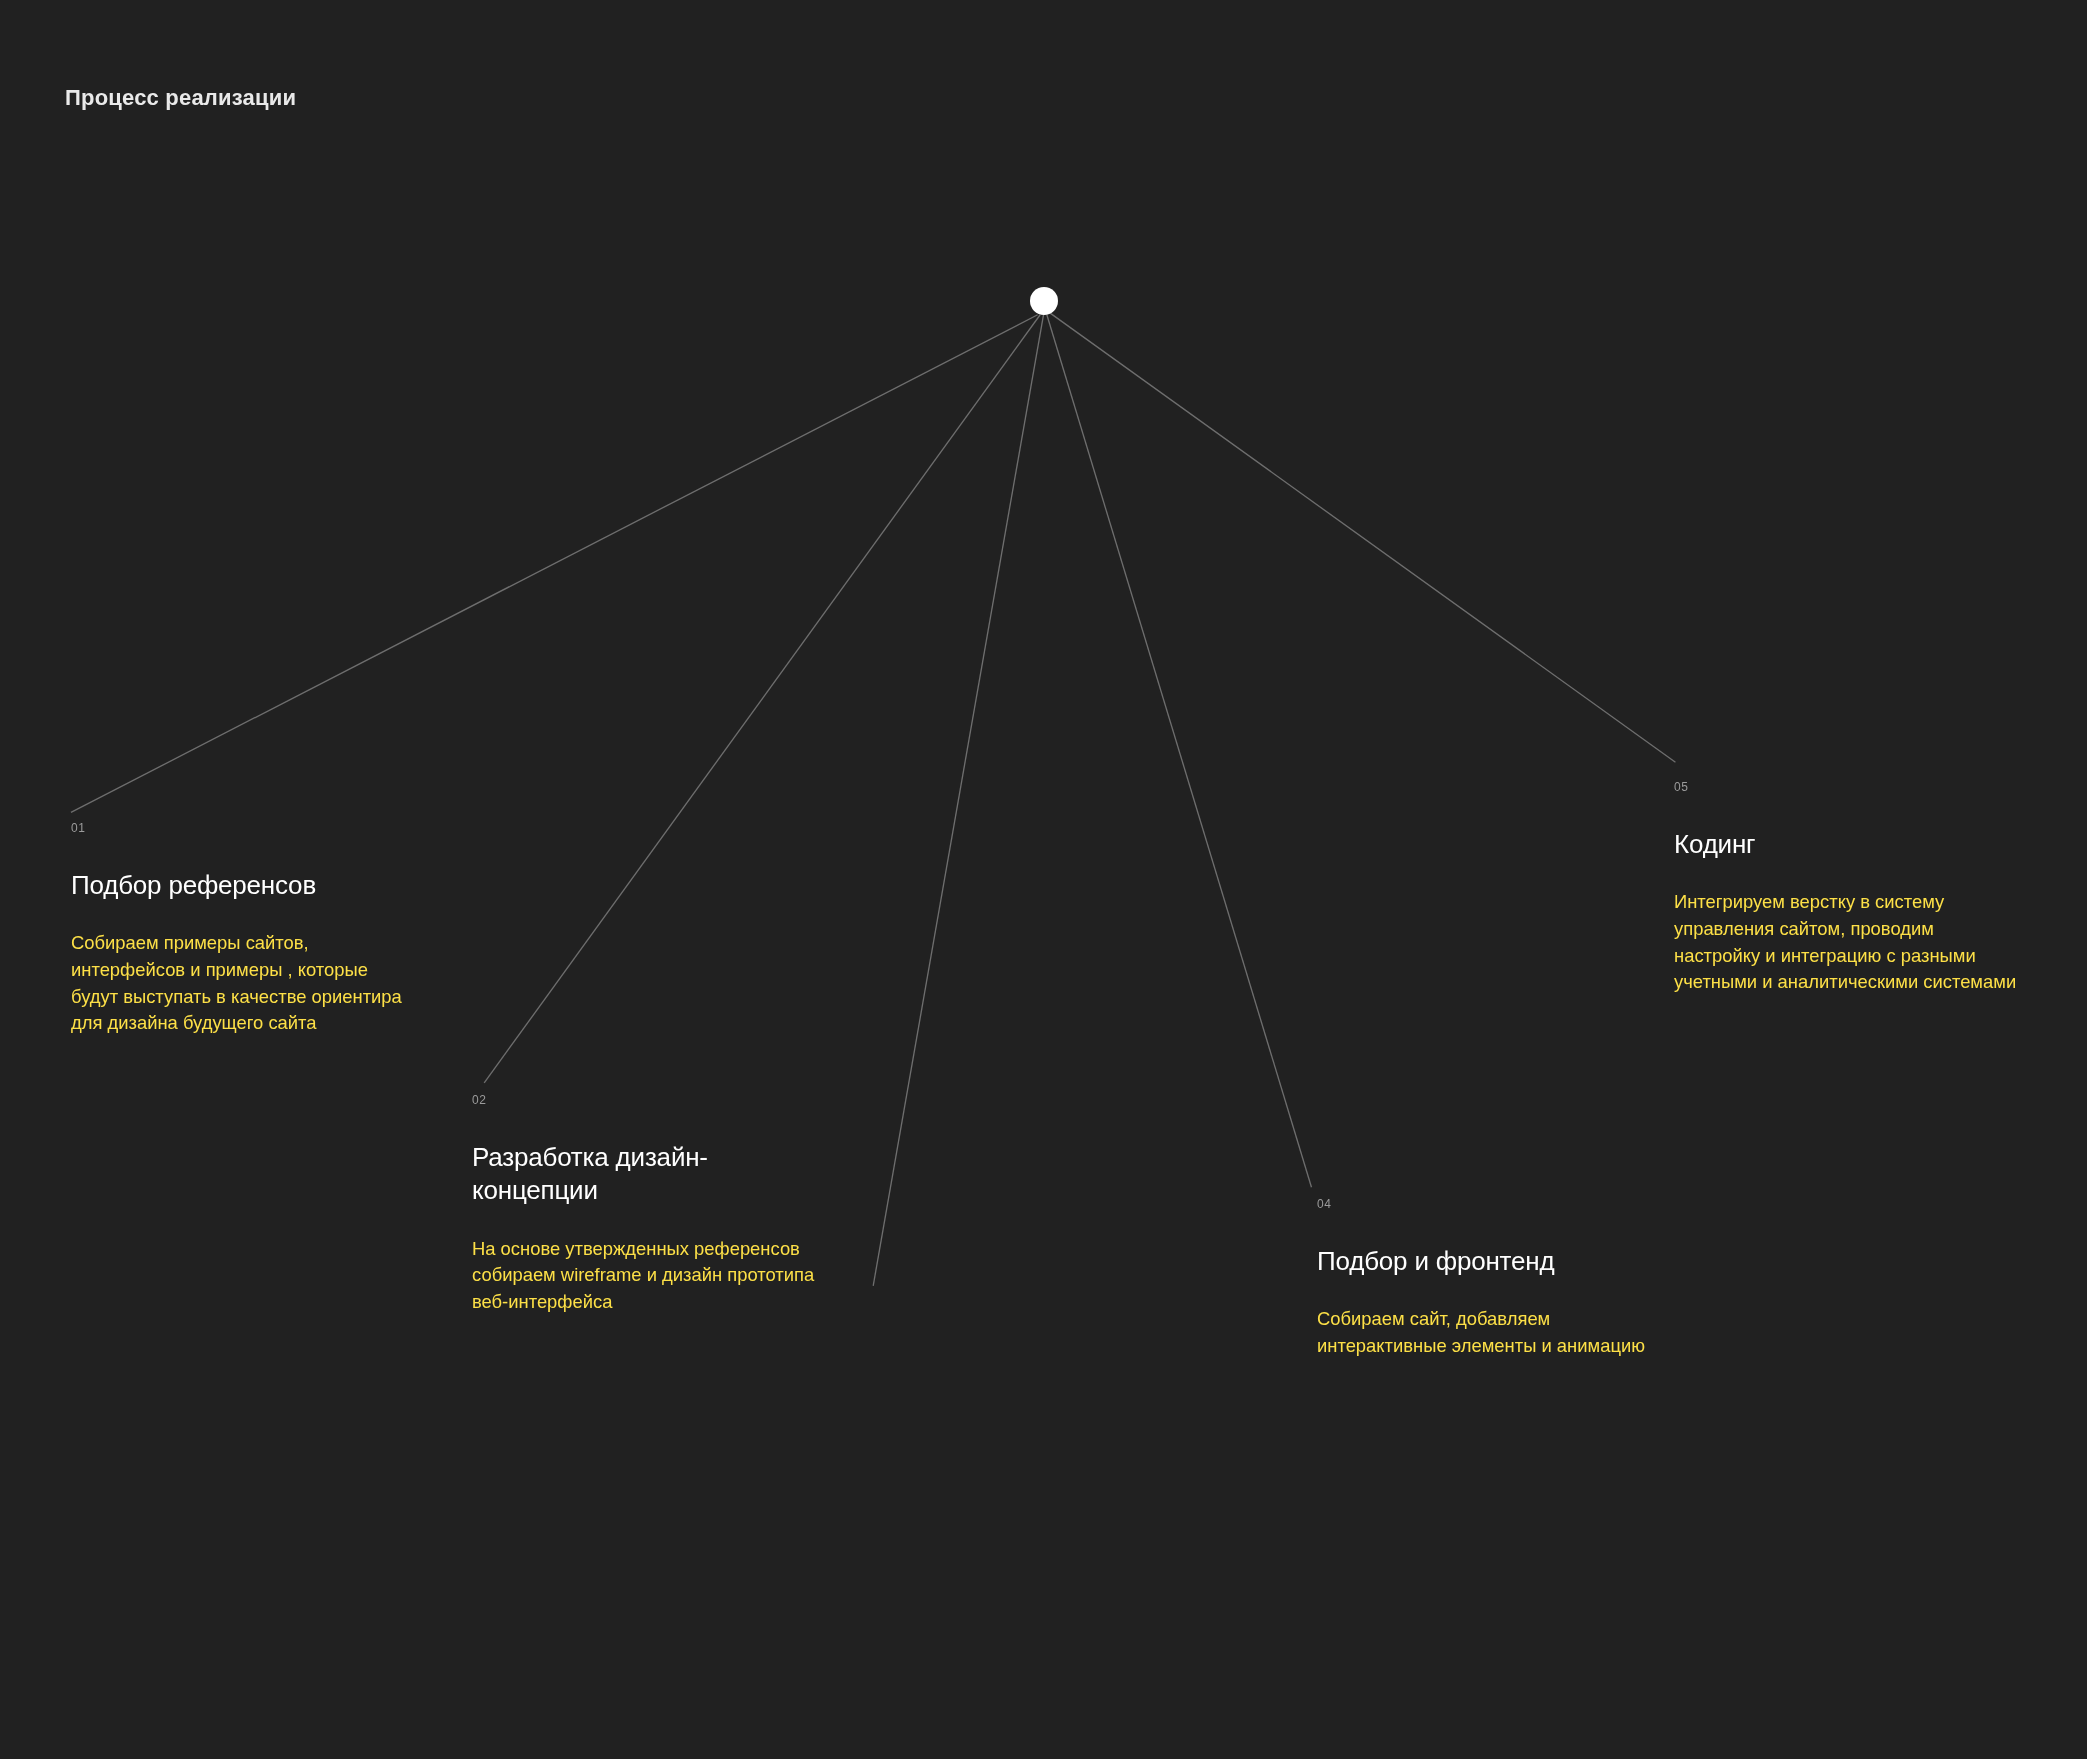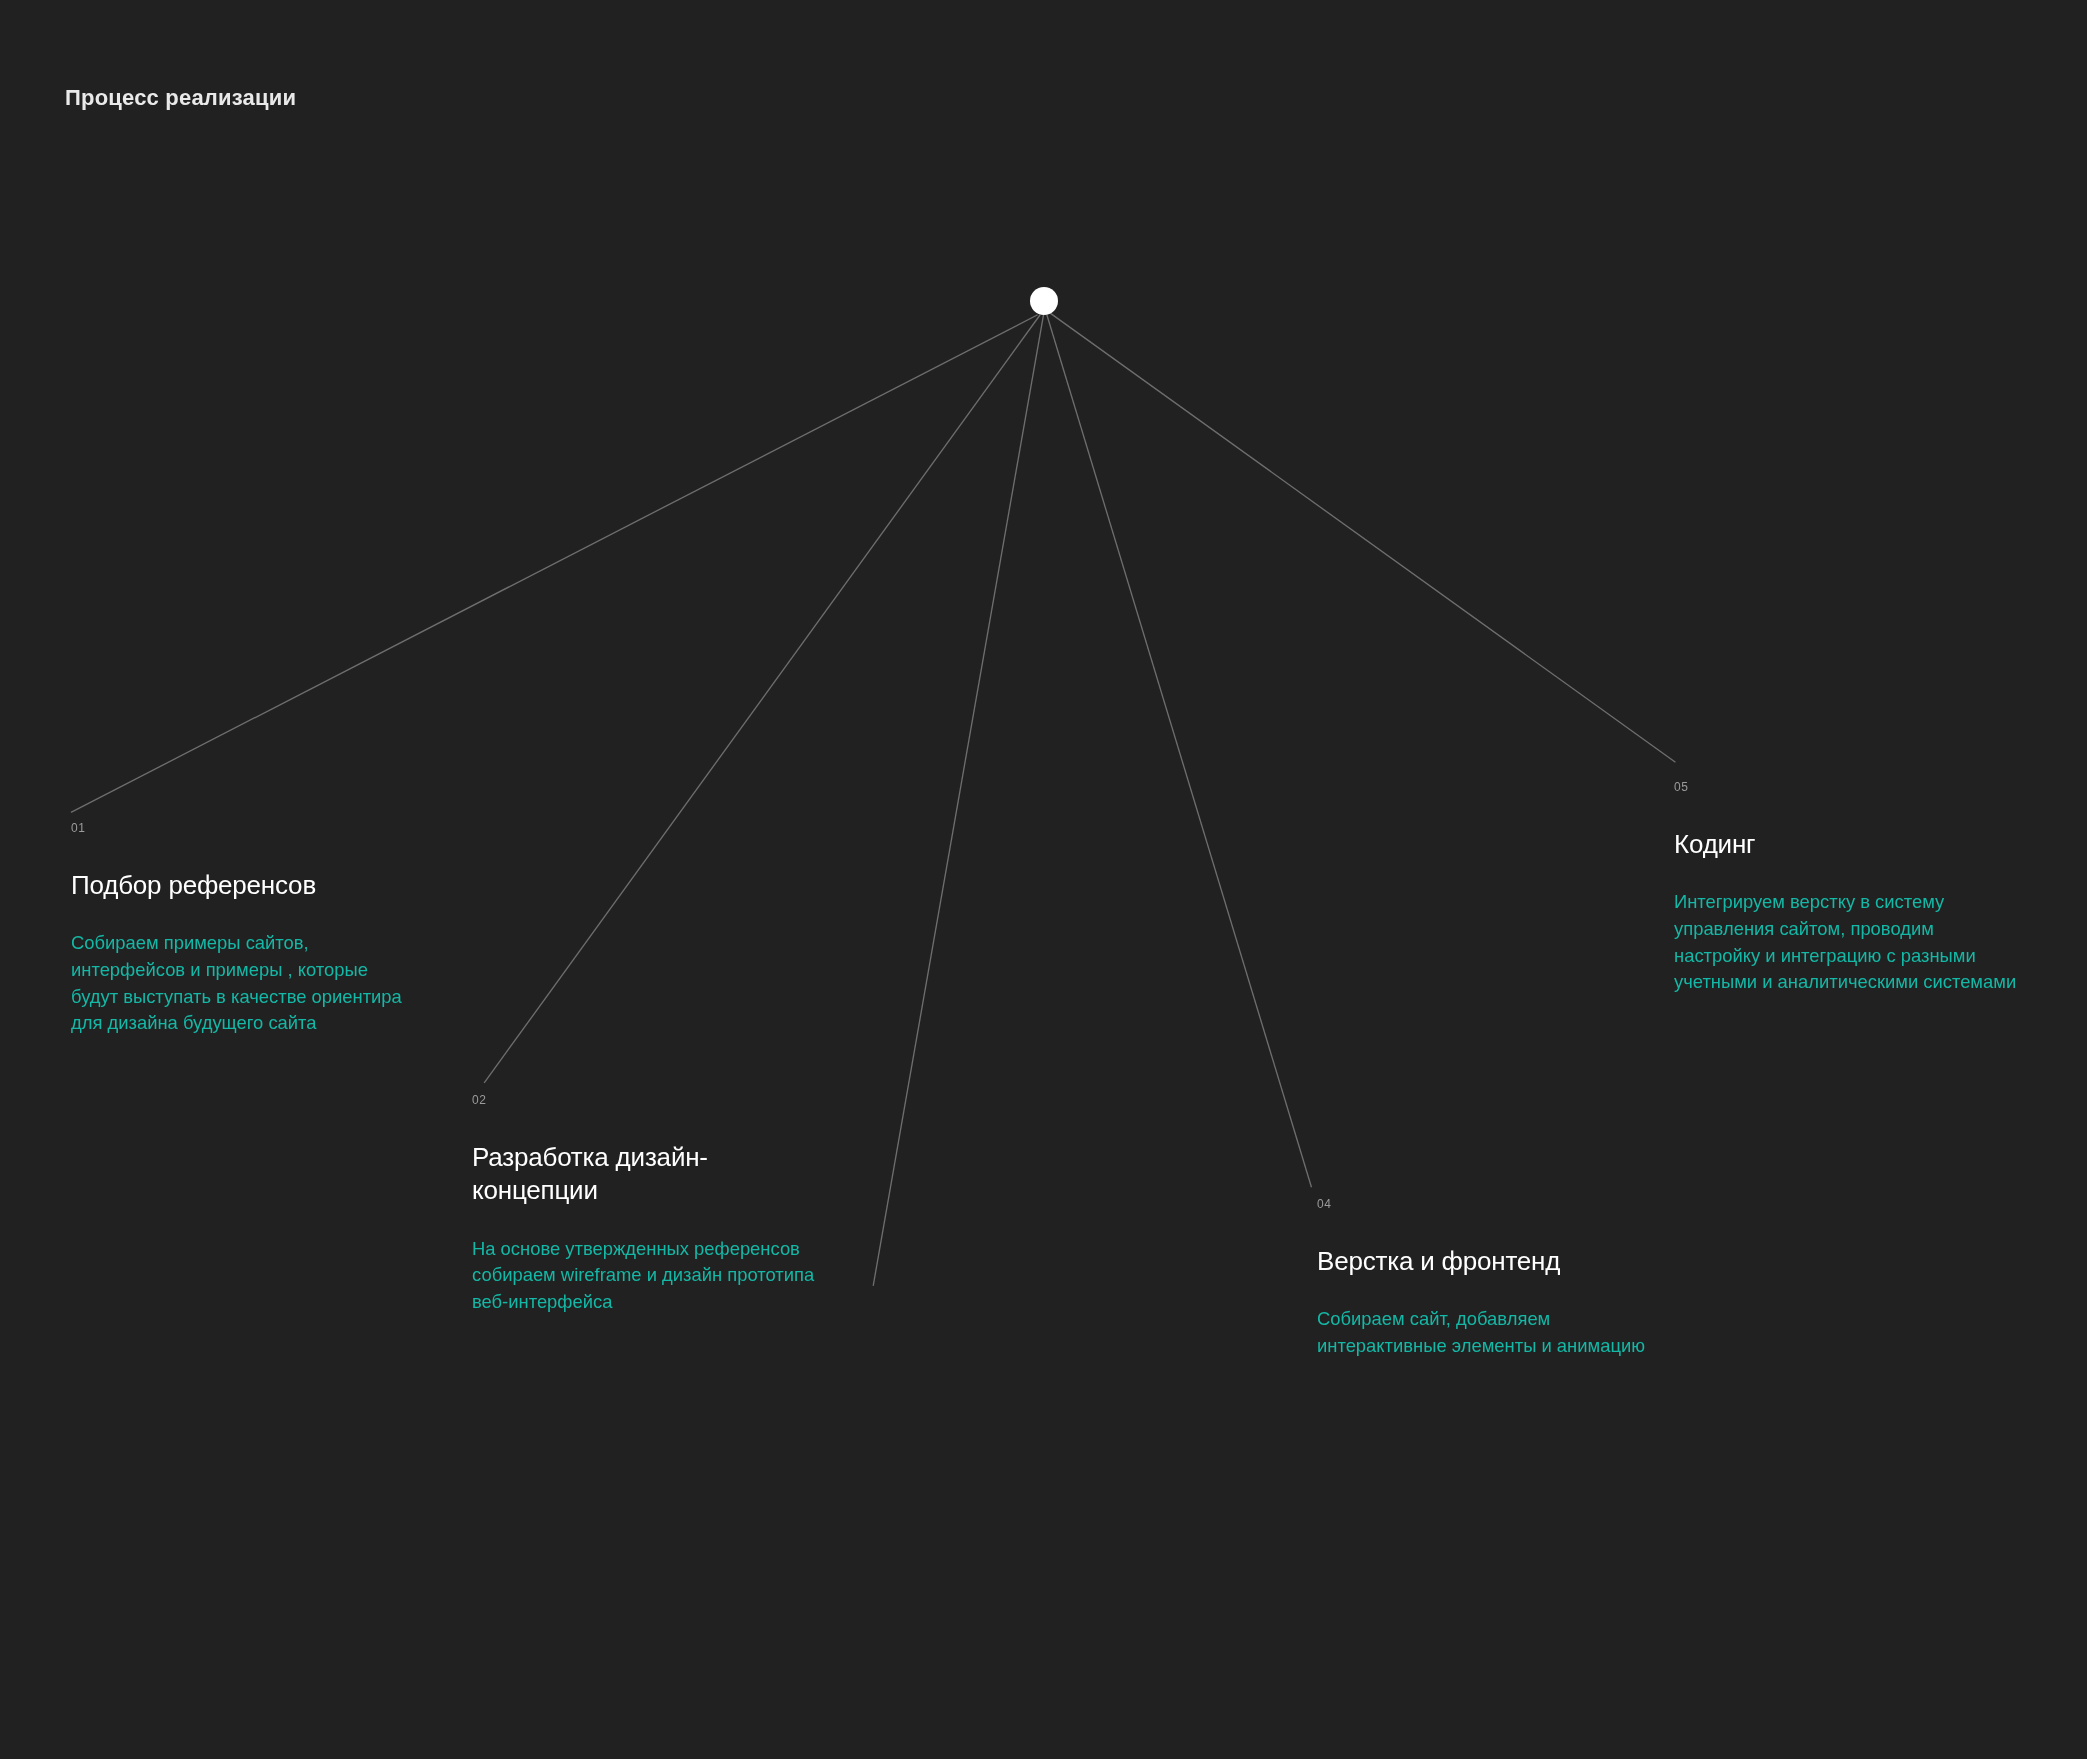--- a/index.html
+++ b/index.html
@@ -62,21 +62,21 @@
     font-size: 26px;
     font-weight: 400;
     color: #ffffff;
     line-height: 1.28;
     letter-spacing: -0.2px;
     margin: 0 0 28px 0;
   }
   .step-desc {
     font-size: 18.4px;
     font-weight: 400;
-    color: #14b8a6;
+    color: #fde047;
     line-height: 1.45;
     margin: 0;
     white-space: pre-line;
   }
   
   #step-1 { left: 71px;   top: 822px;  width: 359px; }
   #step-2 { left: 472px;  top: 1094px; width: 359px; }
   #step-3 { left: 868px; top: 1307px; width: 367px; }
   #step-4 { left: 1317px; top: 1198px; width: 384px; }
   #step-5 { left: 1674px; top: 781px;  width: 359px; }
@@ -111,21 +111,21 @@
     <div class="step-num">02</div>
     <h2 class="step-title">Разработка дизайн-концепции</h2>
     <p class="step-desc">На основе утвержденных референсов
 собираем wireframe и дизайн прототипа
 веб-интерфейса</p>
   </div>
 
 
   <div class="step" id="step-4">
     <div class="step-num">04</div>
-    <h2 class="step-title">Верстка и фронтенд</h2>
+    <h2 class="step-title">Подбор и фронтенд</h2>
     <p class="step-desc">Собираем сайт, добавляем
 интерактивные элементы и анимацию</p>
   </div>
 
   <div class="step" id="step-5">
     <div class="step-num">05</div>
     <h2 class="step-title">Кодинг</h2>
     <p class="step-desc">Интегрируем верстку в систему
 управления сайтом, проводим
 настройку и интеграцию с разными

